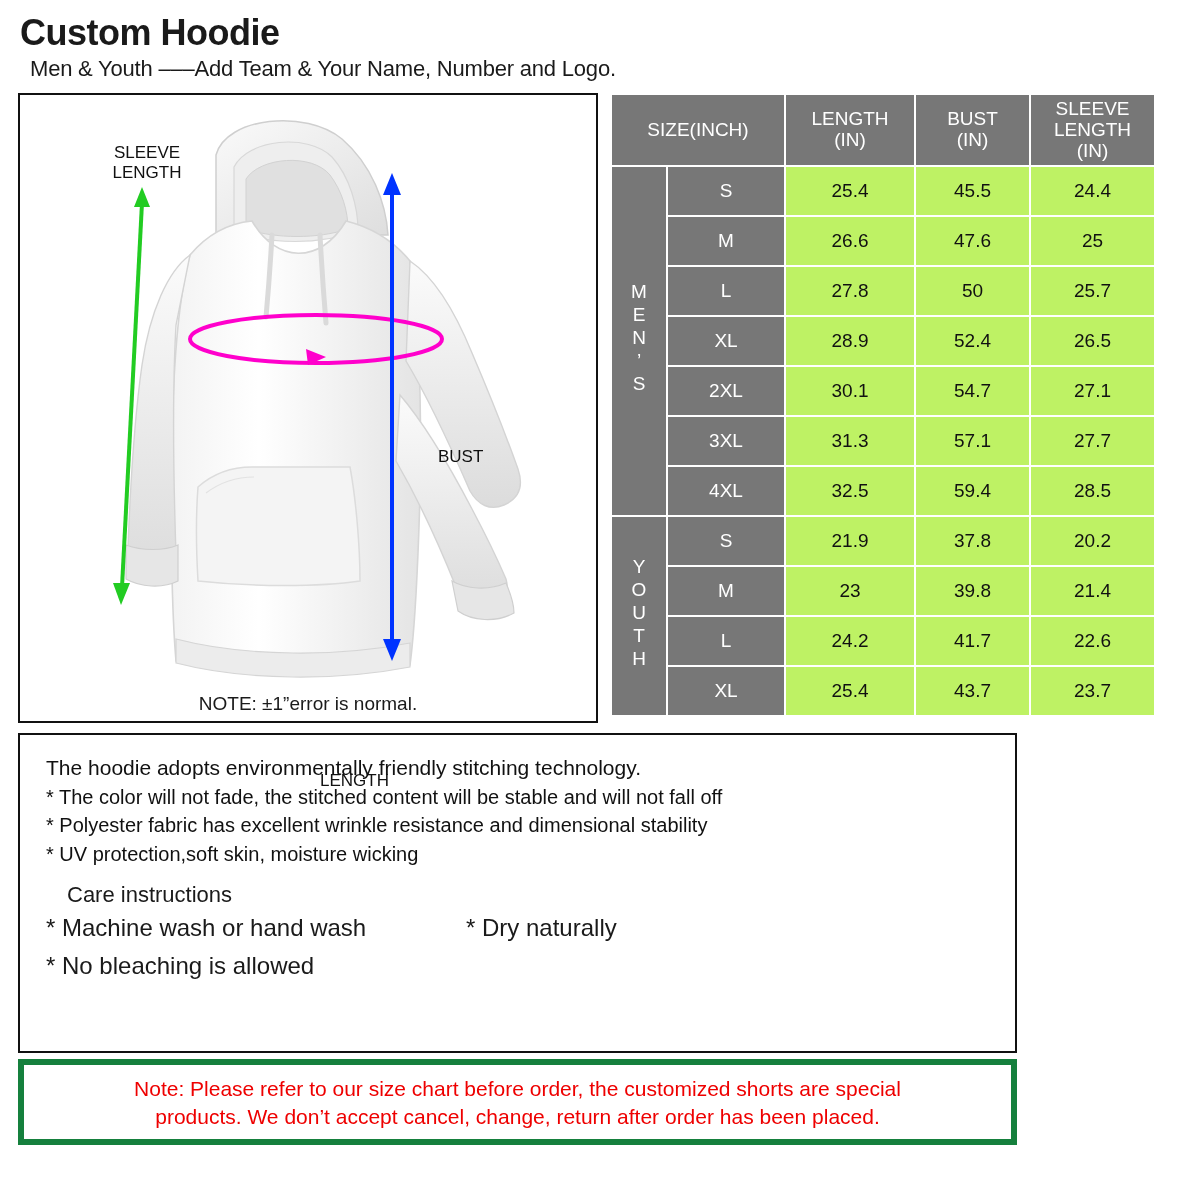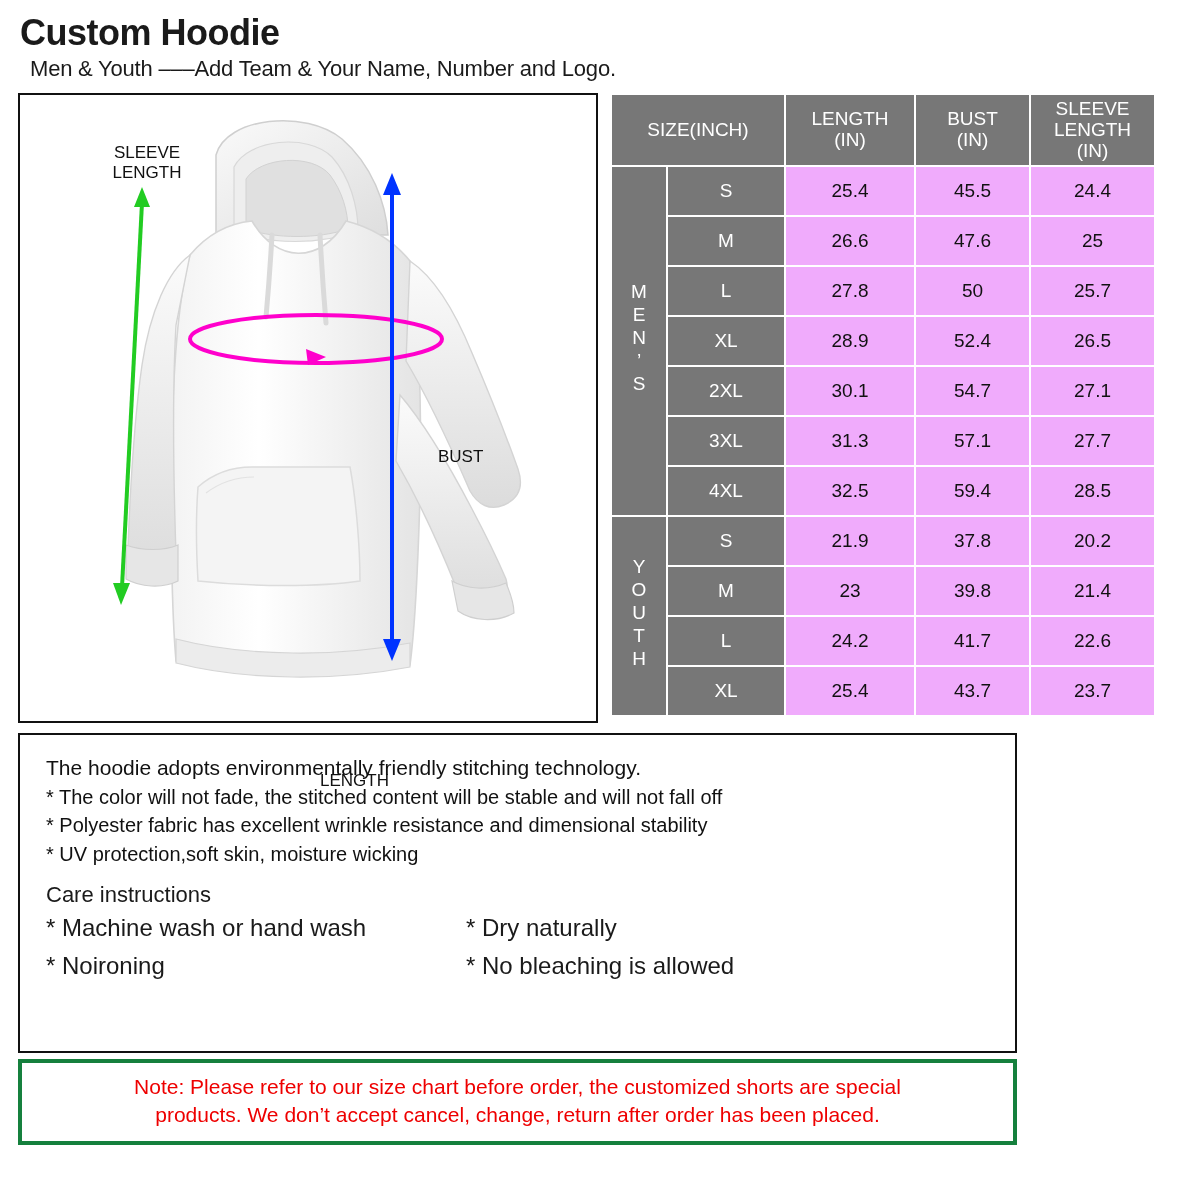--- a/index.html
+++ b/index.html
@@ -110,21 +110,21 @@
     letter-spacing: 2px;
   }
   .size-cell {
     background: #777;
     color: #fff;
     width: 120px;
     height: 50px;
     vertical-align: middle;
   }
   .val-cell {
-    background: #f0abfc;
+    background: #bef264;
     color: #111;
     height: 50px;
     border: 2px solid #777;
     vertical-align: middle;
   }
   .col-len { width: 130px; }
   .col-bust { width: 115px; }
   .col-sleeve { width: 125px; }
 
   
@@ -137,32 +137,33 @@
   .info-line {
     font-size: 21px;
     line-height: 1.42;
     color: #111;
   }
   .info-line.small { font-size: 20px; }
   .care-title {
     font-size: 22px;
     margin-top: 14px;
     margin-bottom: 2px;
+    margin-left: 21px;
   }
   .care-grid {
     display: grid;
     grid-template-columns: 420px auto;
     row-gap: 2px;
     font-size: 24px;
     line-height: 1.5;
   }
   
   .footer-box {
     margin-top: 6px;
-    border: 4px solid #15803d;
+    border: 6px solid #15803d;
     padding: 10px 18px 8px 18px;
     text-align: center;
     height: 86px;
   }
   .footer-note {
     color: #ee0000;
     font-size: 21px;
     line-height: 1.35;
   }
 </style>
@@ -247,20 +248,21 @@
           <polygon points="372,566 363,544 381,544" fill="#0033ff"></polygon>
         </g>
       </svg>
 
       <div class="lbl lbl-sleeve">
         <div>SLEEVE</div>
         <div>LENGTH</div>
       </div>
       <div class="lbl lbl-bust">BUST</div>
       <div class="lbl lbl-length">LENGTH</div>
+      <div class="note">NOTE:  ±1”error is normal.</div>
     </div>
 
     <div class="table-box">
       <table class="size">
         <colgroup>
           <col style="width:56px">
           <col style="width:118px">
           <col class="col-len">
           <col class="col-bust">
           <col class="col-sleeve">
@@ -366,21 +368,20 @@
   <div class="info-box">
     <div class="info-line">The hoodie adopts environmentally friendly stitching technology.</div>
     <div class="info-line small">* The color will not fade, the stitched content will be stable and will not fall off</div>
     <div class="info-line small">* Polyester fabric has excellent wrinkle resistance and dimensional stability</div>
     <div class="info-line small">* UV protection,soft skin, moisture wicking</div>
 
     <div class="care-title">Care instructions</div>
     <div class="care-grid">
       <div>* Machine wash or hand wash</div>
       <div>* Dry naturally</div>
-      <div>* Noironing</div>
       <div>* No bleaching is allowed</div>
     </div>
   </div>
 
   <div class="footer-box">
     <div class="footer-note">Note: Please refer to our size chart before order, the customized shorts are special</div>
     <div class="footer-note">products. We don’t accept cancel, change, return after order has been placed.</div>
   </div>
 
 </div>

